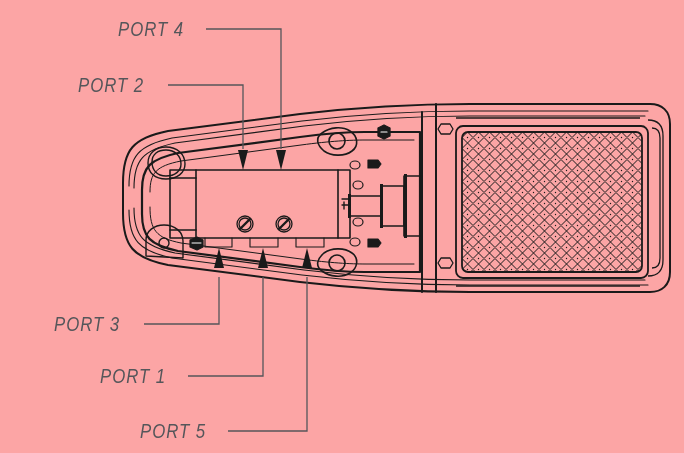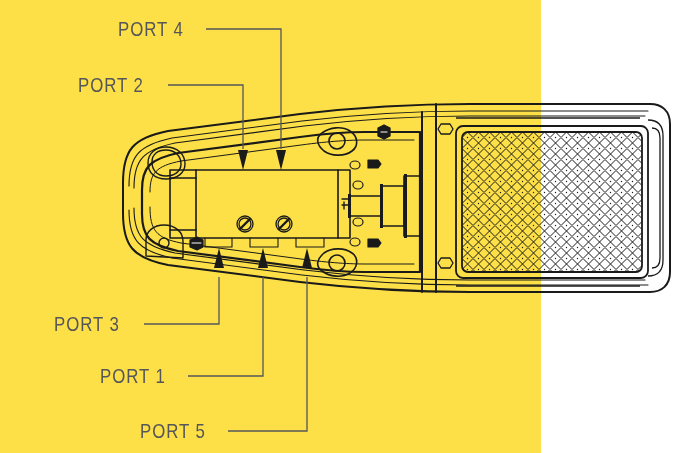--- a/index.html
+++ b/index.html
@@ -1,18 +1,18 @@
 <!DOCTYPE html>
 <html><head>
 <meta charset="utf-8">
 <style>
   html,body{margin:0;padding:0;background:#ffffff;}
   body{width:684px;height:453px;overflow:hidden;
        font-family:"Liberation Sans","DejaVu Sans",sans-serif;}
-  #root{position:relative;width:541px;height:453px;background:#fde047;}
+  #root{position:relative;width:684px;height:453px;background:#fca5a5;font-style:italic;}
   svg.layer{position:absolute;left:0;top:0;width:684px;height:453px;}
   .lbl{
     position:absolute;
     color:#55565a;
     font-family:"Liberation Sans","DejaVu Sans",sans-serif;
     font-size:21px;
     letter-spacing:1.2px;
     font-weight:400;
     transform:scaleX(0.80);
     transform-origin:left center;

